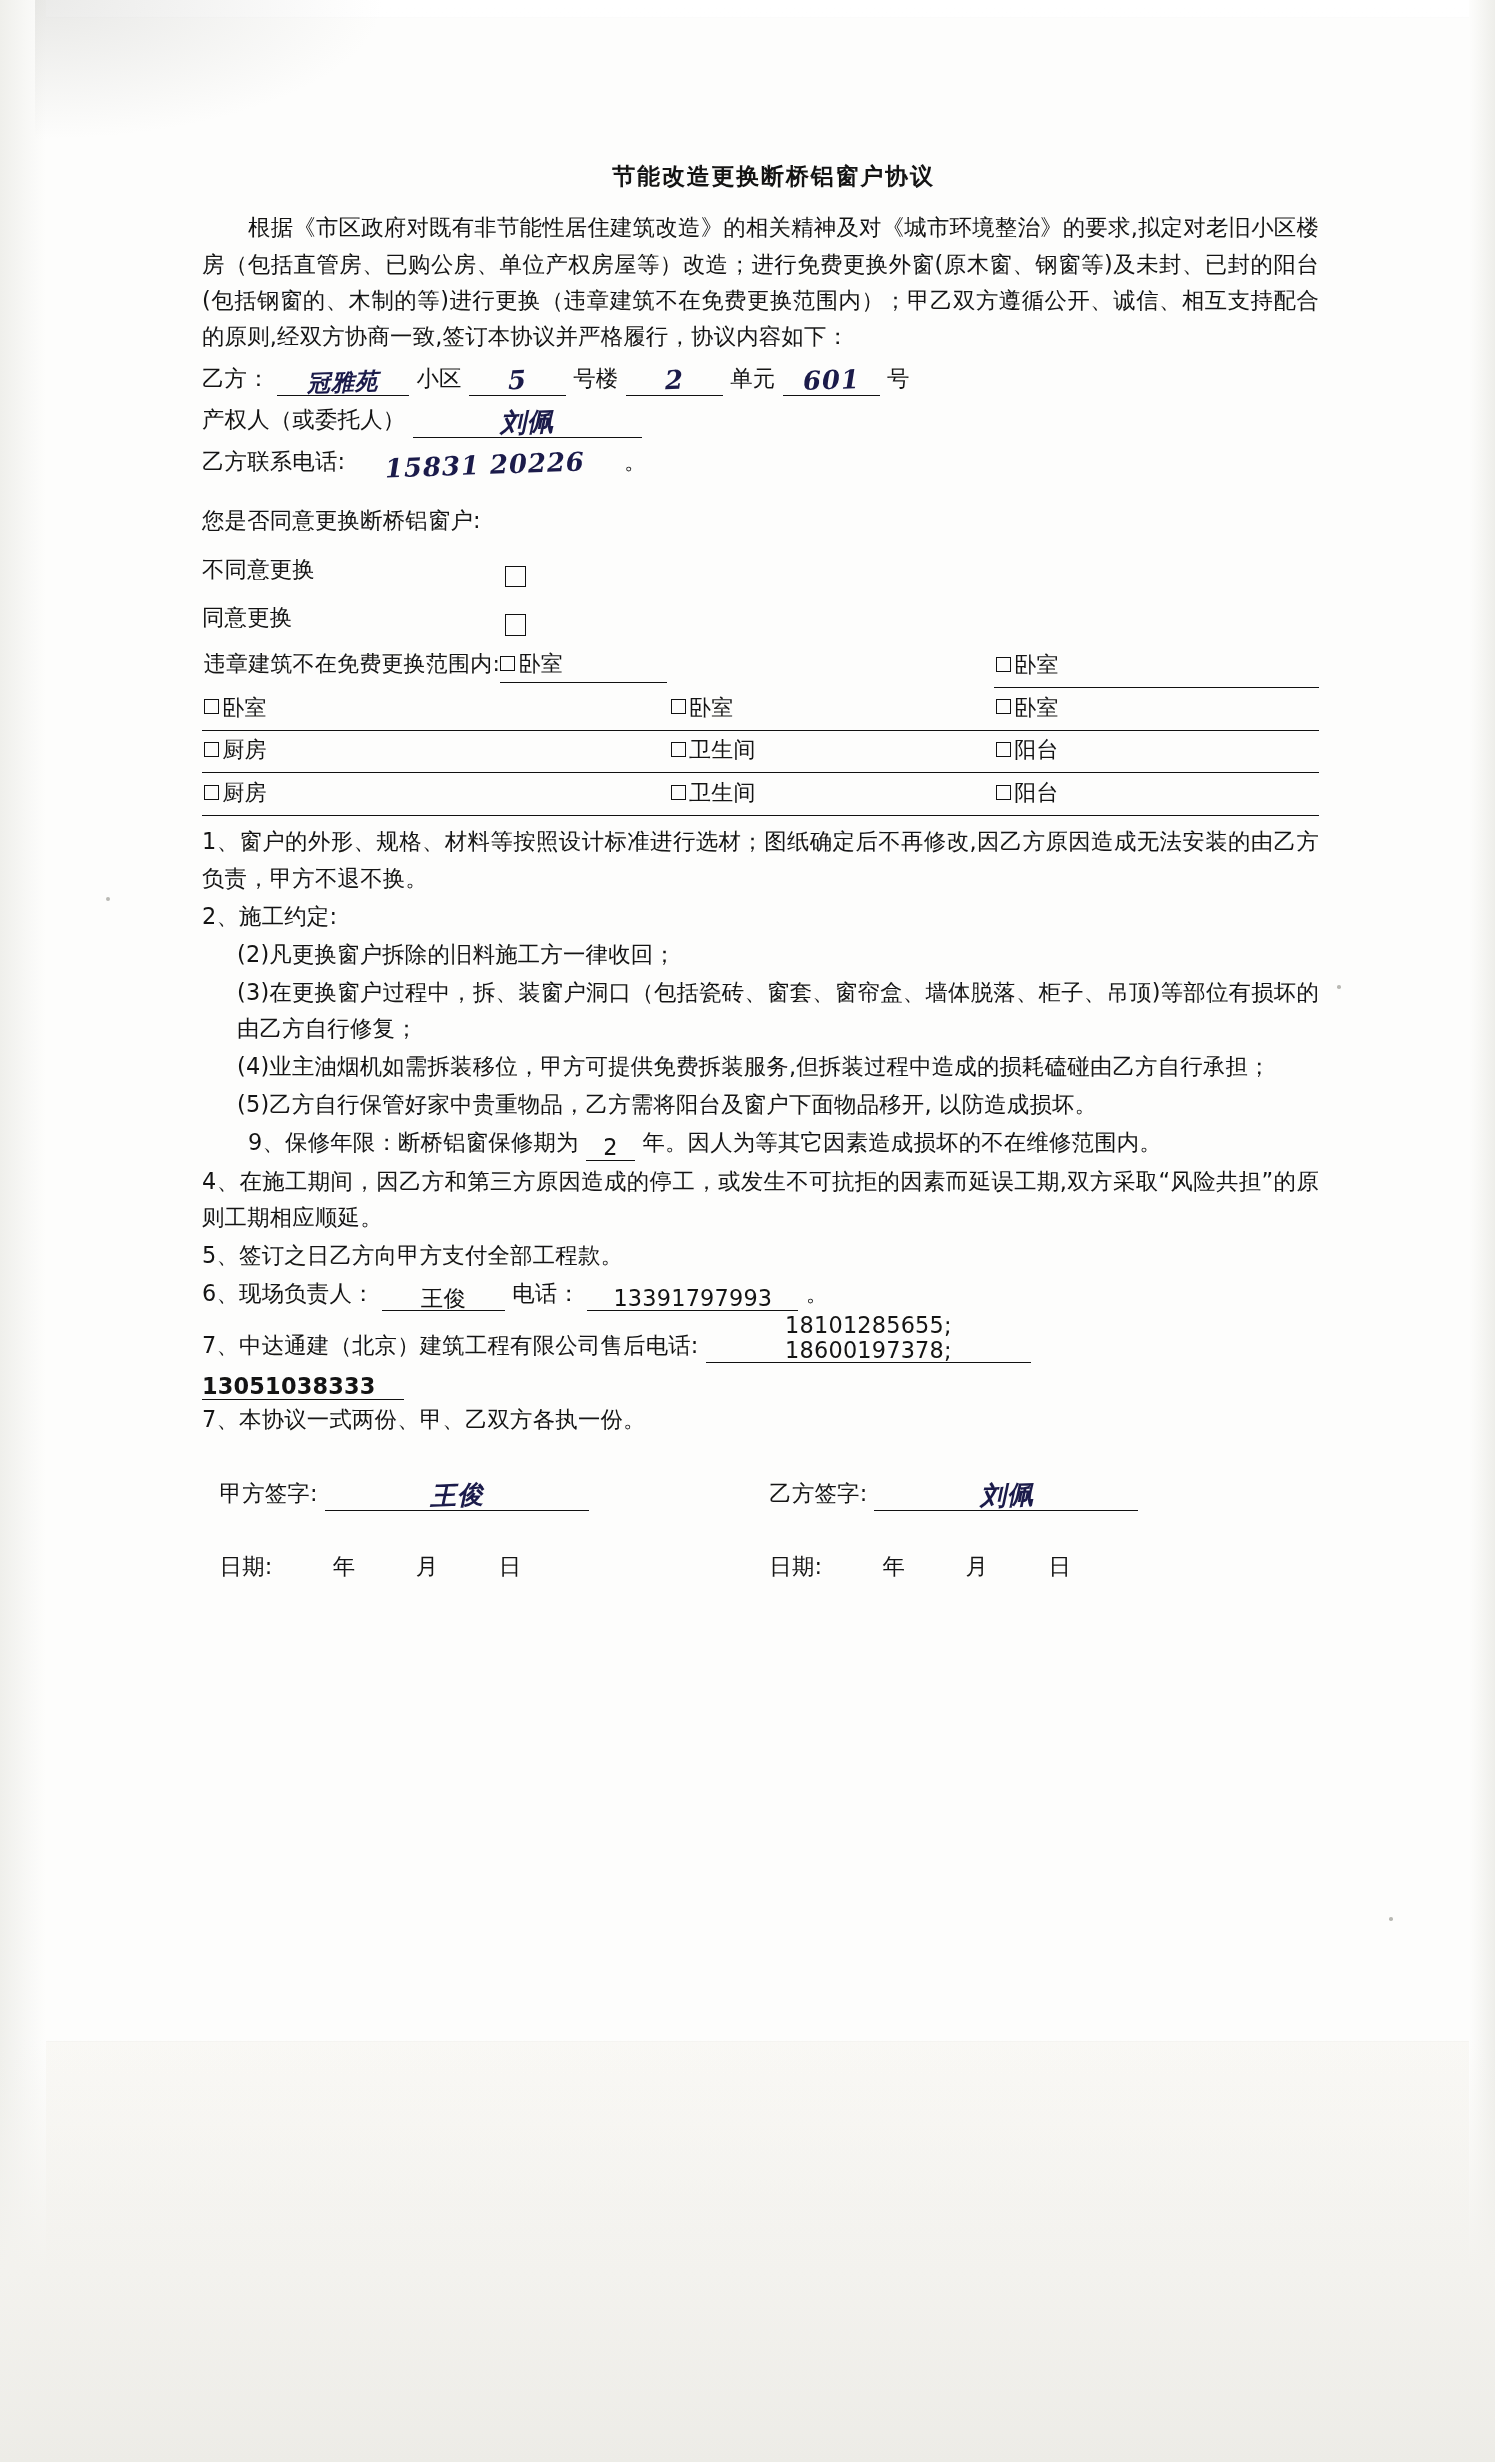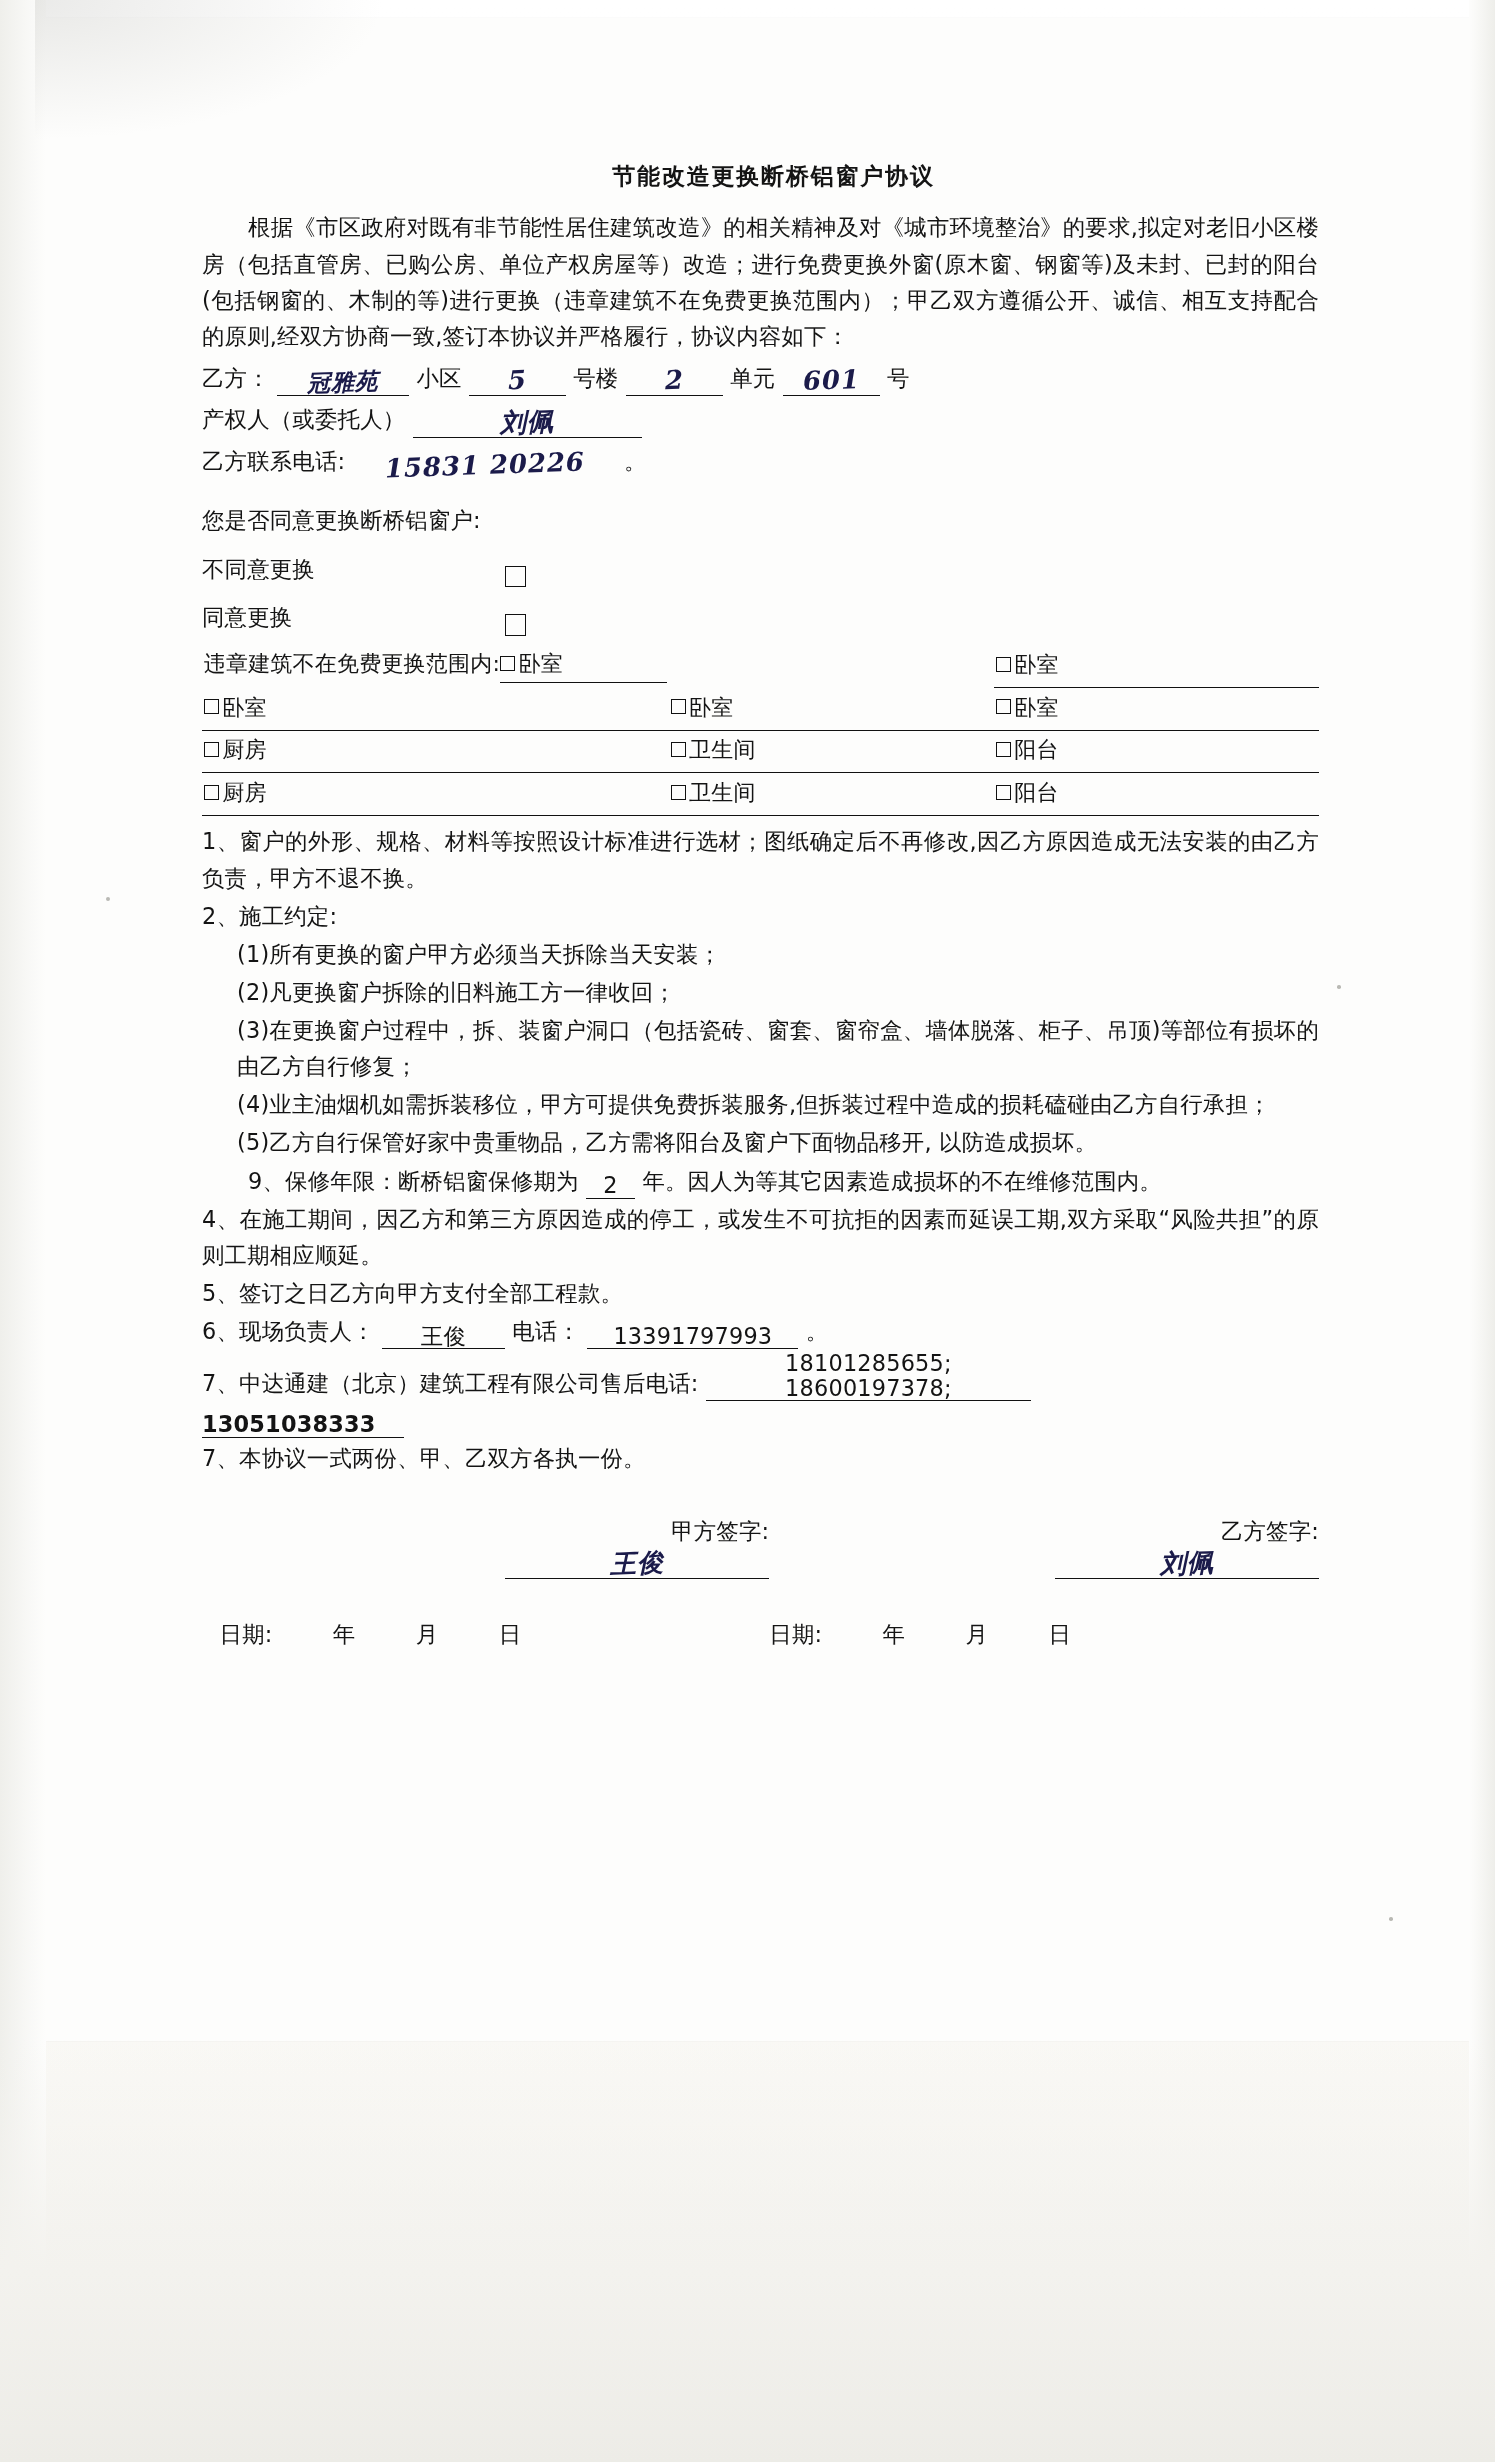--- a/index.html
+++ b/index.html
@@ -162,21 +162,21 @@
   }
 
   .sub { padding-left: 35px; }
   .sub2 { padding-left: 46px; }
 
   .sign-row {
     display: flex;
     margin-top: 37px;
     padding-left: 17.6px;
   }
-  .sign-cell { width: 50%; display: flex; align-items: flex-end; flex-direction: column; }
+  .sign-cell { width: 50%; display: flex; align-items: flex-end; }
   .sign-cell .lbl { white-space: nowrap; }
 
   .date-row {
     display: flex;
     margin-top: 37px;
     padding-left: 17.6px;
   }
   .date-cell { width: 50%; }
   .date-cell .gap { display: inline-block; width: 53px; }
 
@@ -280,21 +280,20 @@
       <tr>
         <td class="c1"><span class="chk-sm"></span><span>厨房</span></td>
         <td class="c2"><span class="chk-sm"></span><span>卫生间</span></td>
         <td class="c3"><span class="chk-sm"></span><span>阳台</span></td>
       </tr>
     </tbody>
       </table>
 
     <p class="para">1、窗户的外形、规格、材料等按照设计标准进行选材；图纸确定后不再修改,因乙方原因造成无法安装的由乙方负责，甲方不退不换。</p>
     <p class="para">2、施工约定:</p>
-    <p class="para sub">(1)所有更换的窗户甲方必须当天拆除当天安装；</p>
     <p class="para sub">(2)凡更换窗户拆除的旧料施工方一律收回；</p>
     <p class="para sub">(3)在更换窗户过程中，拆、装窗户洞口（包括瓷砖、窗套、窗帘盒、墙体脱落、柜子、吊顶)等部位有损坏的由乙方自行修复；</p>
     <p class="para sub">(4)业主油烟机如需拆装移位，甲方可提供免费拆装服务,但拆装过程中造成的损耗磕碰由乙方自行承担；</p>
     <p class="para sub">(5)乙方自行保管好家中贵重物品，乙方需将阳台及窗户下面物品移开, 以防造成损坏。</p>
 
     <p class="para sub2">
       <span>9、保修年限：断桥铝窗保修期为</span>
       <span class="blank" style="width:49px;"><span>2</span></span>
       <span>年。因人为等其它因素造成损坏的不在维修范围内。</span>
     </p>

